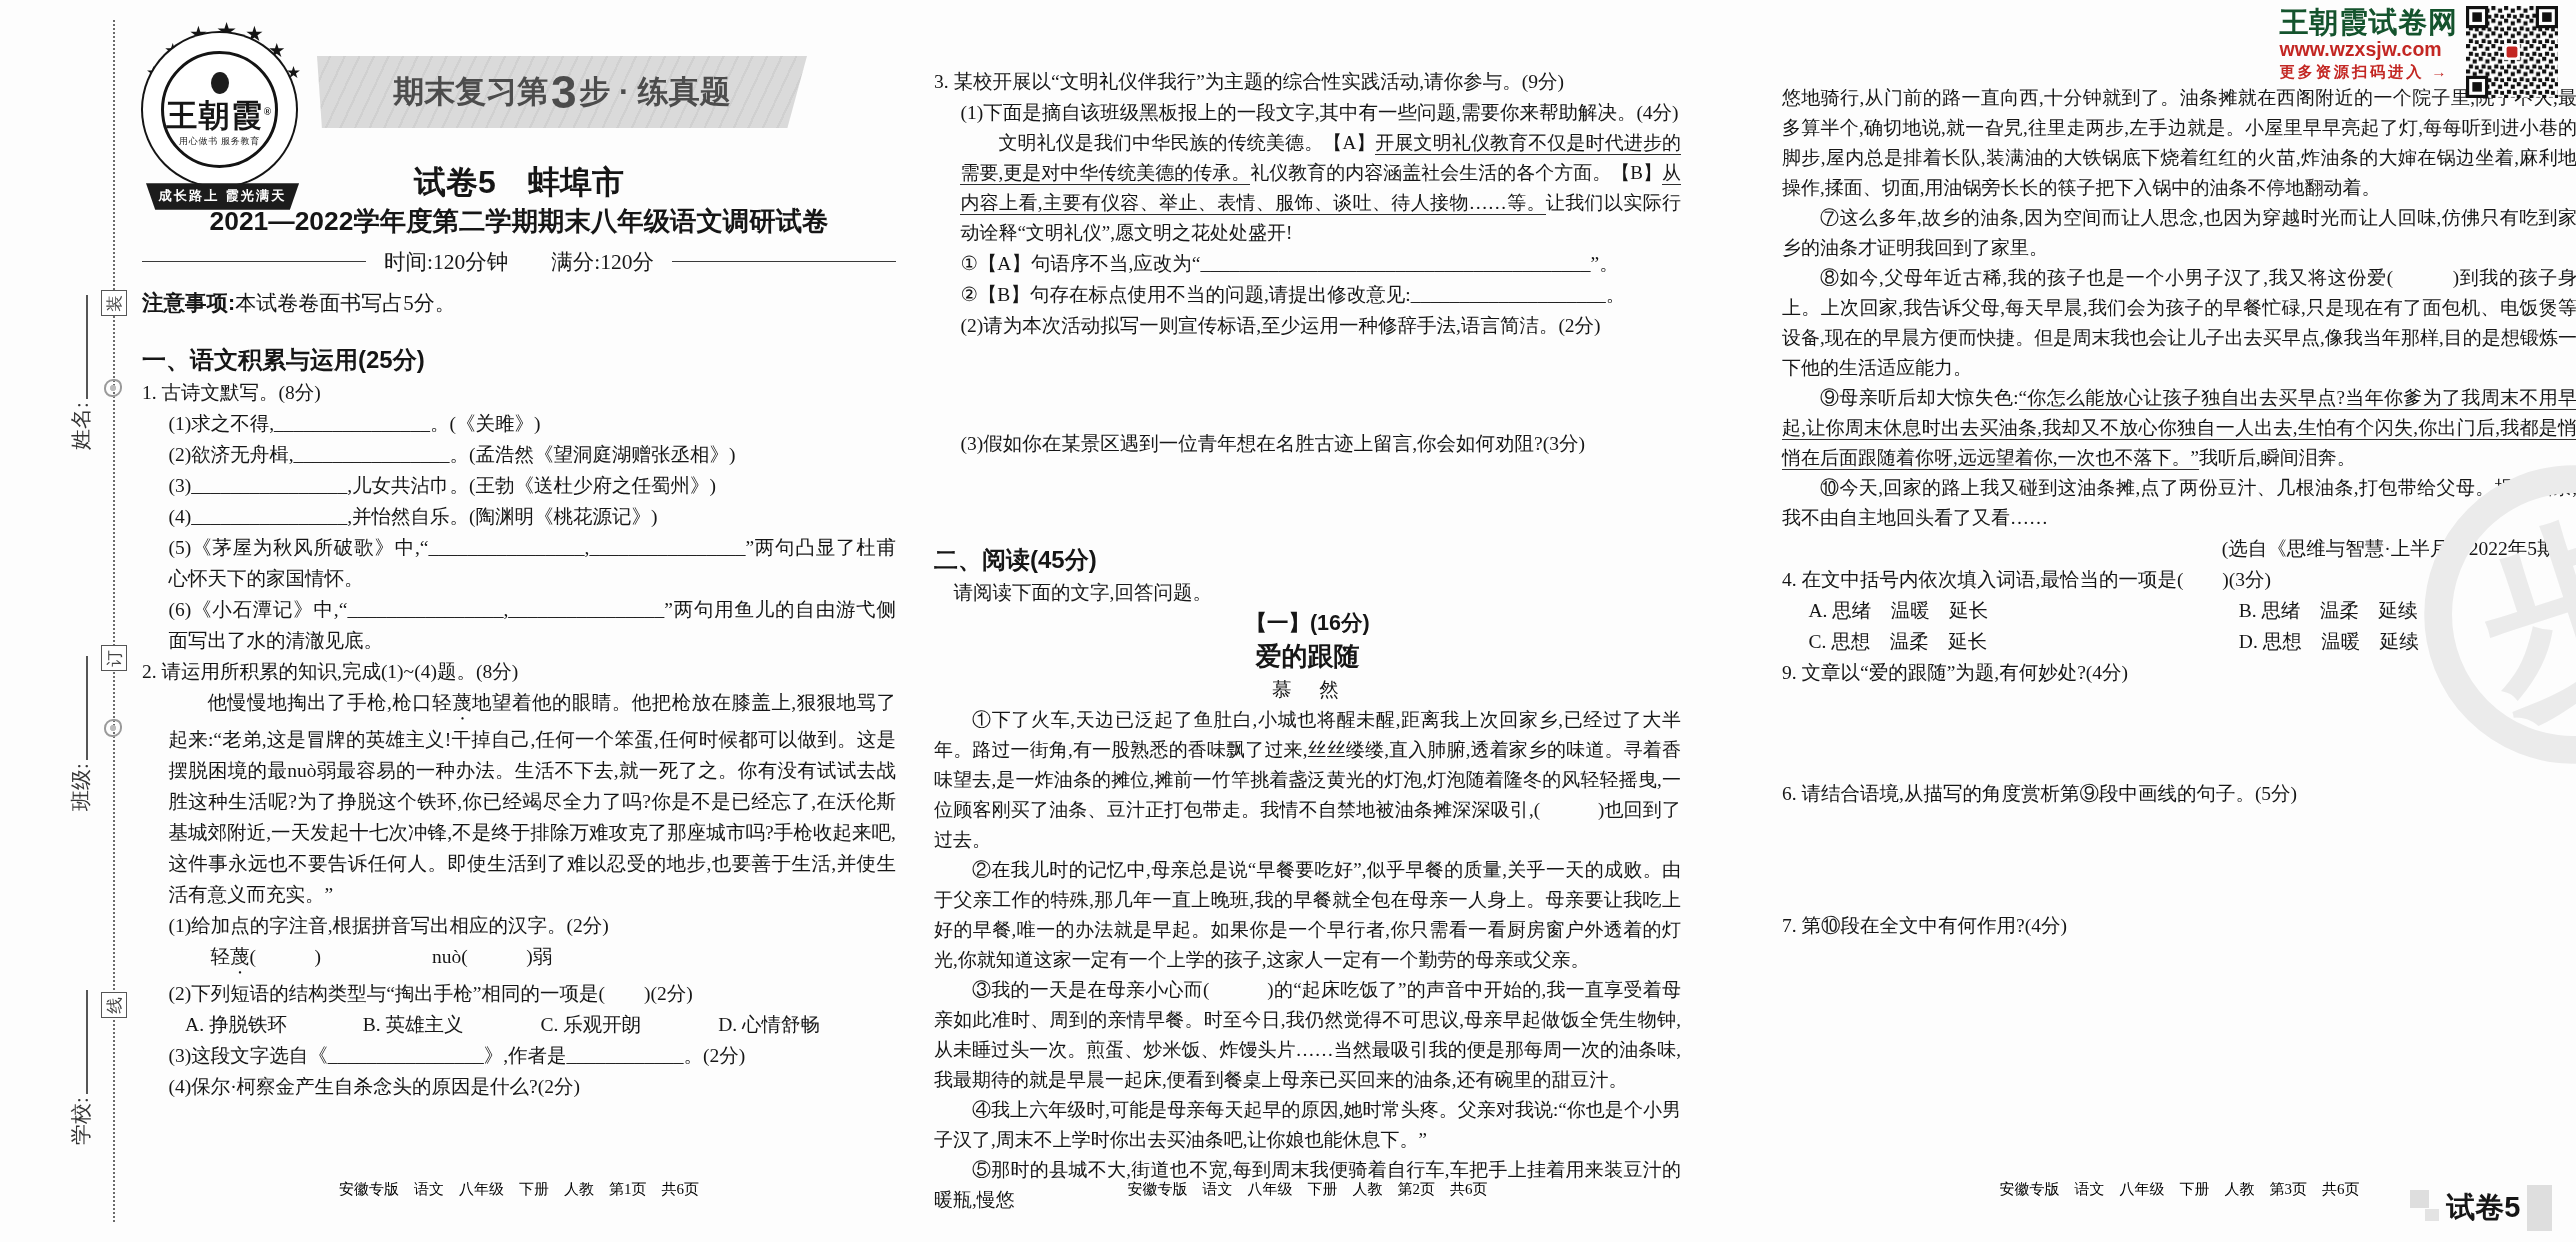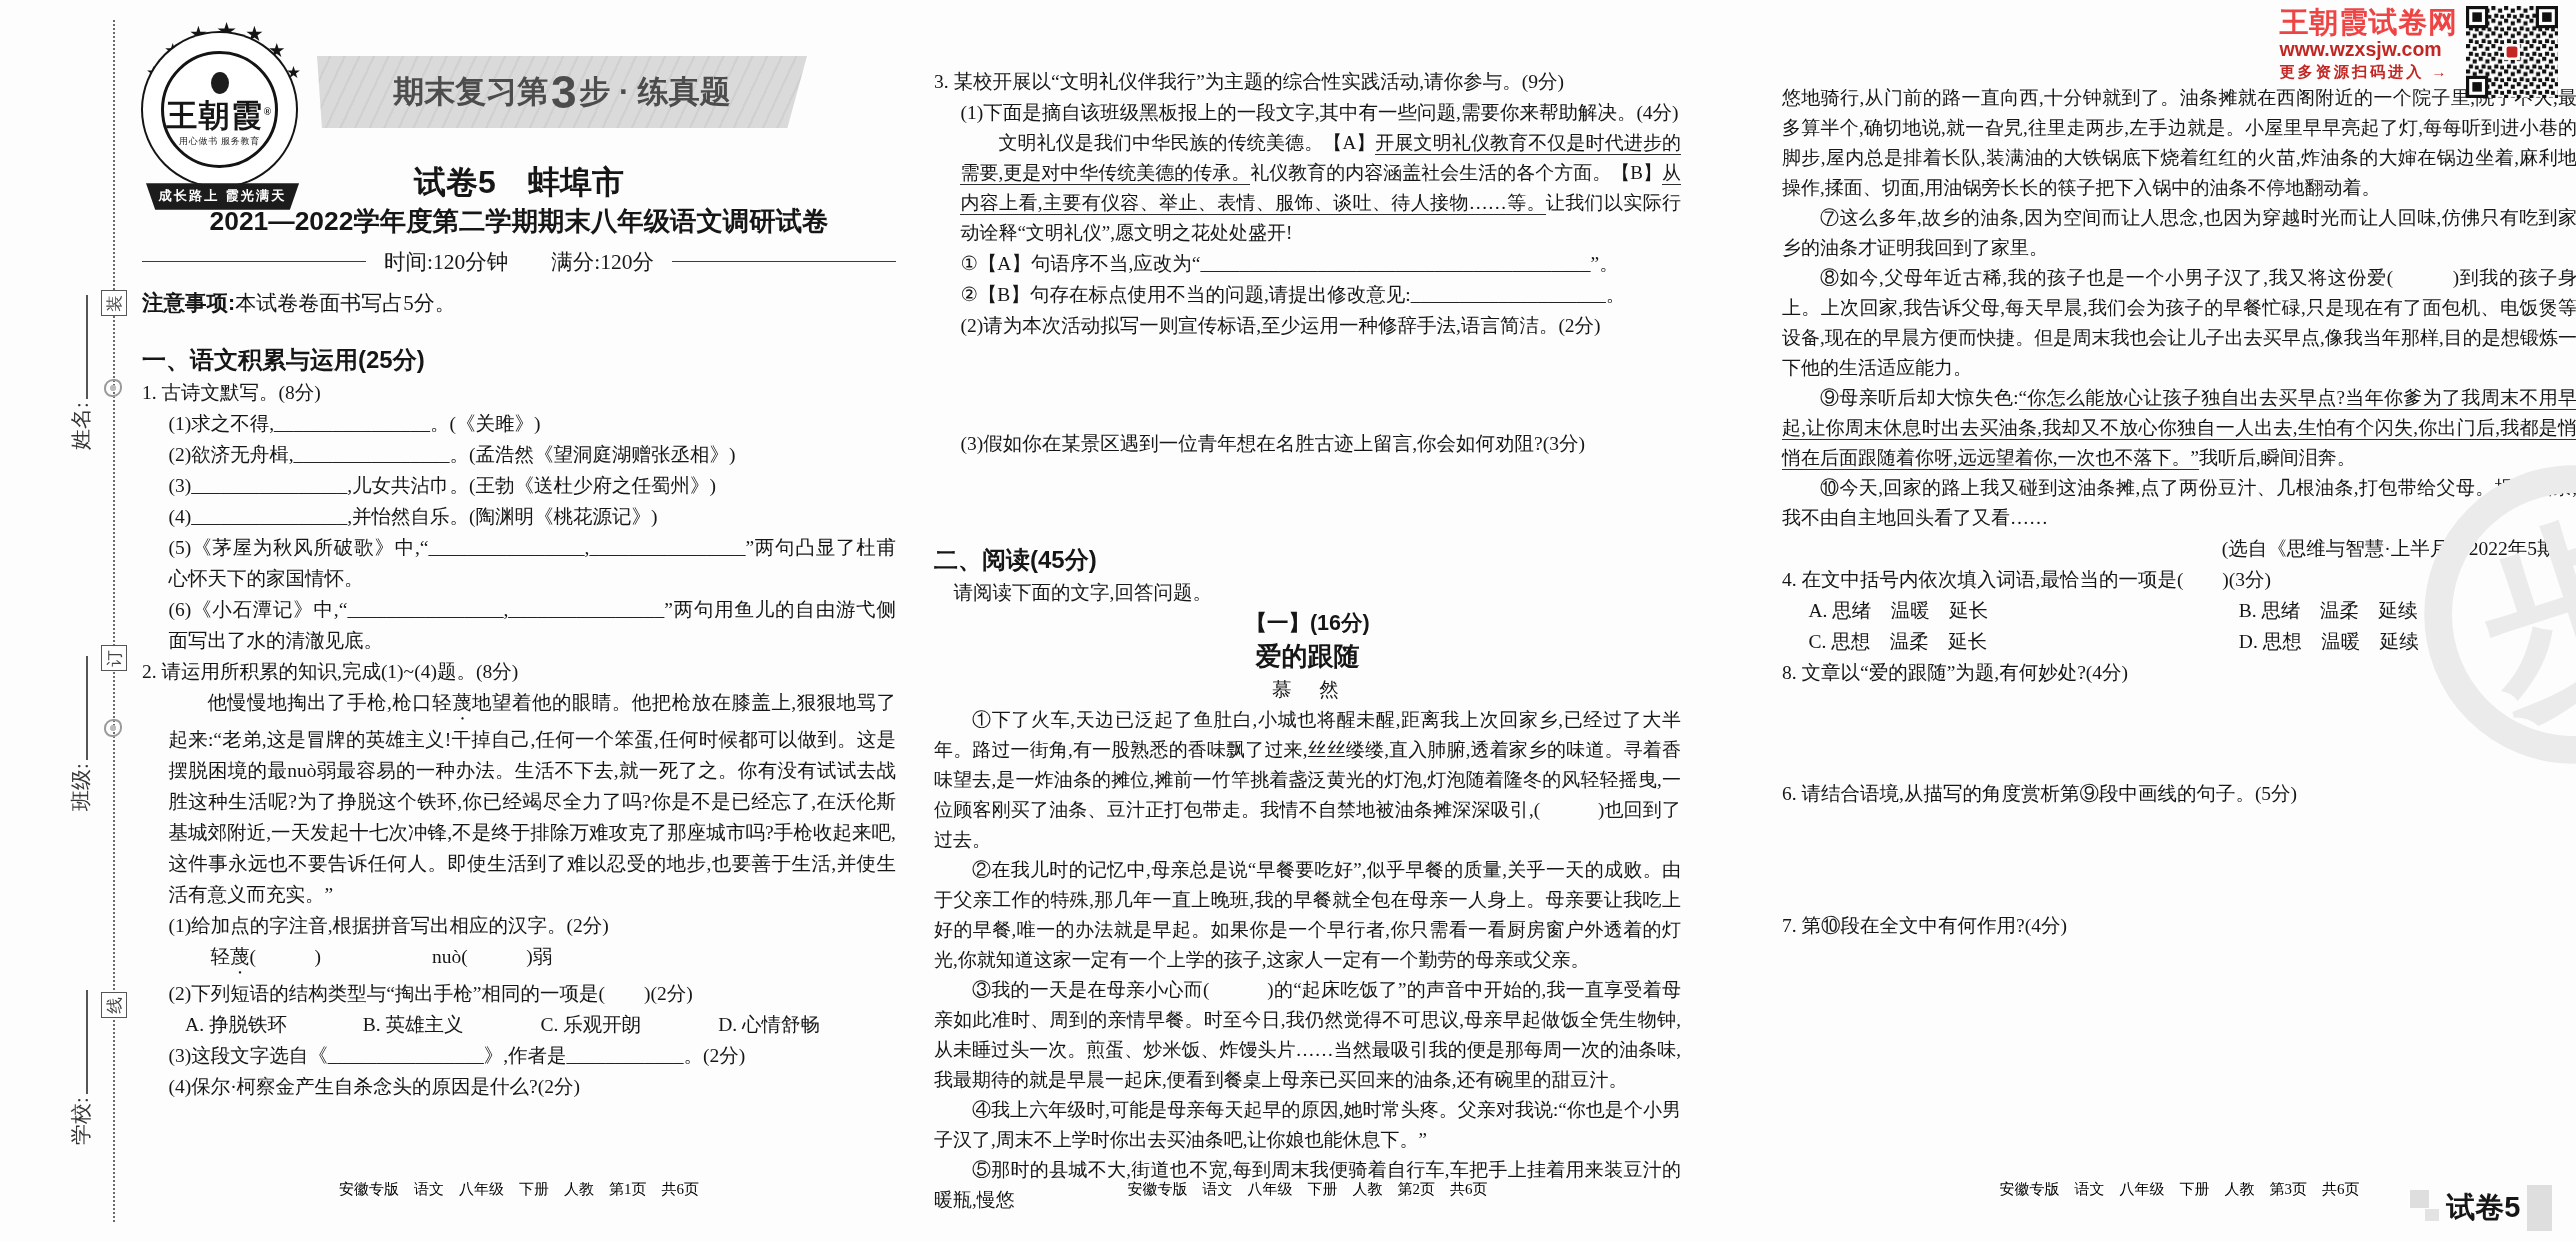--- a/index.html
+++ b/index.html
@@ -82,21 +82,21 @@
   .r-part { font-family:"Liberation Sans",sans-serif; font-weight:bold; font-size:21.5px; }
   .r-author { letter-spacing:4.2px; }
   .src { text-align:right; padding-right:14px; }
   .footer { position:absolute; top:1180px; width:100%; text-align:center;
             font-size:15px; color:#000000; }
 
   
   .site { position:absolute; right:18px; top:5.6px; display:flex; gap:8.3px; align-items:flex-start; }
   .site-text { text-align:left; }
   .site-name { font-family:"Liberation Sans",sans-serif; font-weight:bold; font-size:29px;
-               color:#ef4444; line-height:32px; letter-spacing:0.7px; }
+               color:#14532d; line-height:32px; letter-spacing:0.7px; }
   .site-url  { font-family:"Liberation Sans",sans-serif; font-weight:bold; font-size:19.5px;
                color:#c32723; line-height:23.6px; }
   .site-scan { font-family:"Liberation Sans",sans-serif; font-weight:bold; font-size:15.3px;
                color:#c32723; letter-spacing:2.8px; line-height:21px; }
   .qr { width:92px; height:92px; }
 
   
   .watermark { position:absolute; left:2393px; top:434px; width:361px; height:361px; pointer-events:none; }
   .tab { position:absolute; right:23.6px; bottom:12.5px; display:flex; align-items:center; gap:7px; }
   .tab .sq1 { width:19.5px; height:18px; background:#dedede; margin-top:-18px; }
@@ -256,21 +256,21 @@
     <p class="passage indent">⑩今天,回家的路上我又碰到这油条摊,点了两份豆汁、几根油条,打包带给父母。提着油条,我不由自主地回头看了又看……</p>
     <div class="src">(选自《思维与智慧·上半月》2022年5期)</div>
 
     <div class="just">4. 在文中括号内依次填入词语,最恰当的一项是(　　)(3分)</div>
     <div class="opts-grid">
       <span>A. 思绪　温暖　延长</span>
       <span>B. 思绪　温柔　延续</span>
       <span>C. 思想　温柔　延长</span>
       <span>D. 思想　温暖　延续</span>
     </div>
-    <div>8. 文章以“爱的跟随”为题,有何妙处?(4分)</div>
+    <div>9. 文章以“爱的跟随”为题,有何妙处?(4分)</div>
     <div class="sp" style="height:90px"></div>
     <div>6. 请结合语境,从描写的角度赏析第⑨段中画线的句子。(5分)</div>
     <div class="sp" style="height:101px"></div>
     <div>7. 第⑩段在全文中有何作用?(4分)</div>
   </div>
 
   <div class="footer">安徽专版　语文　八年级　下册　人教　第3页　共6页</div>
 </section>
 
 <div class="site">

